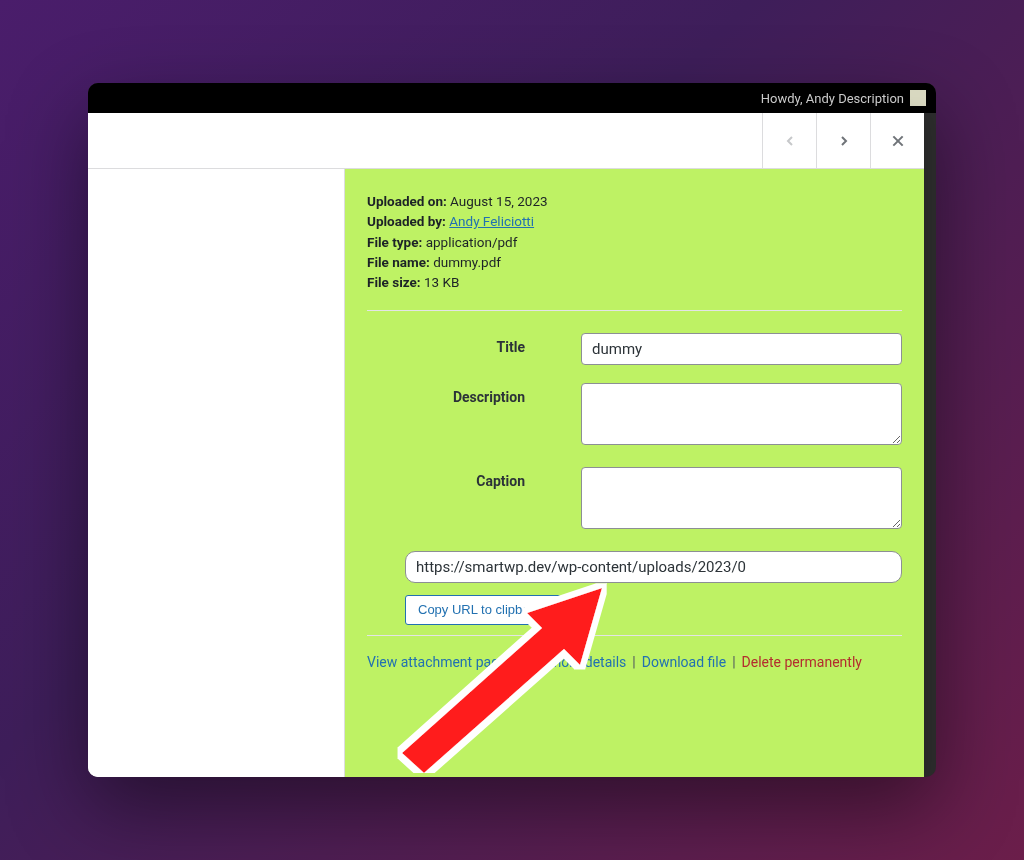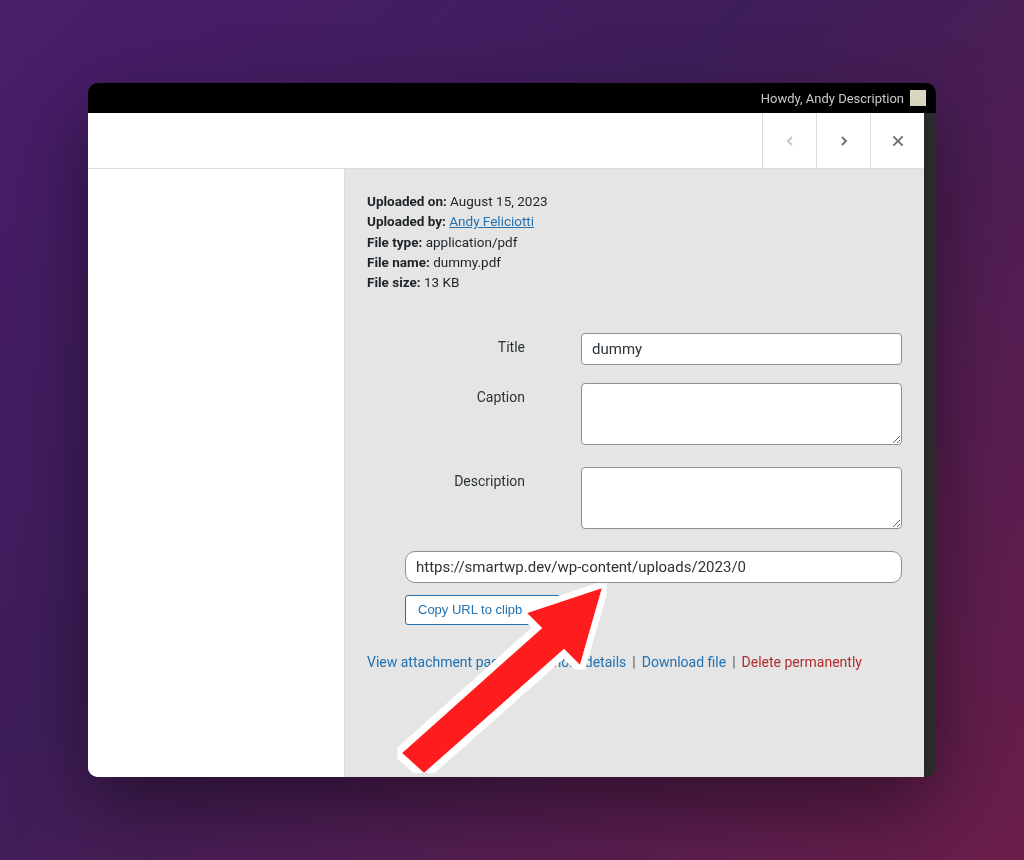--- a/index.html
+++ b/index.html
@@ -41,31 +41,31 @@
     width: 54px; border-left: 1px solid #dcdcde;
     display: flex; align-items: center; justify-content: center;
     color: #6f7378; background: #fff; cursor: pointer;
   }
   .hbtn.disabled { color: #c6c8ca; cursor: default; }
   .modal-body {
     flex: 1; display: flex; overflow: hidden;
   }
   .preview { width: 256px; background: #fff; }
   .details {
-    flex: 1; border-left: 1px solid #dcdcde; background: #e5e5e5;
+    flex: 1; border-left: 1px solid #dcdcde; background: #bef264;
     padding: 22px 22px 0 22px; overflow: auto;
   }
   .meta { font-size: 13.5px; color: #1d2327; line-height: 1.5; }
   .meta .row strong { font-weight: 700; }
   .meta a { color: #2271b1; text-decoration: underline; }
   .hr { border: none; border-top: 1px solid #e3e4e6; margin: 18px 0 22px; }
   .field { display: flex; align-items: flex-start; margin-bottom: 18px; }
   .field .lbl {
     width: 176px; text-align: right; padding-right: 18px;
-    padding-top: 6px; font-size: 14px; color: #2c3338;
+    padding-top: 6px; font-size: 14px; color: #2c3338; font-weight: bold;
   }
   .field .ctrl { flex: 1; padding-left: 38px; }
   input[type=text], textarea {
     width: 100%; padding: 6px 10px;
     border: 1px solid #8c8f94; border-radius: 4px;
     font-size: 15px; color: #2c3338; font-family: inherit;
     background: #fff;
   }
   textarea { height: 62px; resize: both; }
   input[readonly] { background: #fff; border-radius: 10px; }
@@ -133,26 +133,26 @@
         </div>
 
         <hr class="hr">
 
         <div class="field">
           <div class="lbl">Title</div>
           <div class="ctrl"><input type="text" value="dummy" style=""></div>
         </div>
 
         <div class="field">
-          <div class="lbl">Caption</div>
+          <div class="lbl">Description</div>
           <div class="ctrl"><textarea style=""></textarea></div>
         </div>
 
         <div class="field">
-          <div class="lbl">Description</div>
+          <div class="lbl">Caption</div>
           <div class="ctrl"><textarea style=""></textarea></div>
         </div>
 
         <div class="field" style="margin-bottom:8px">
           <div class="ctrl">
             <input type="text" readonly="" value="https://smartwp.dev/wp-content/uploads/2023/0" style="">
             <button class="copy-btn">Copy URL to clipboard</button>
           </div>
         </div>
 

